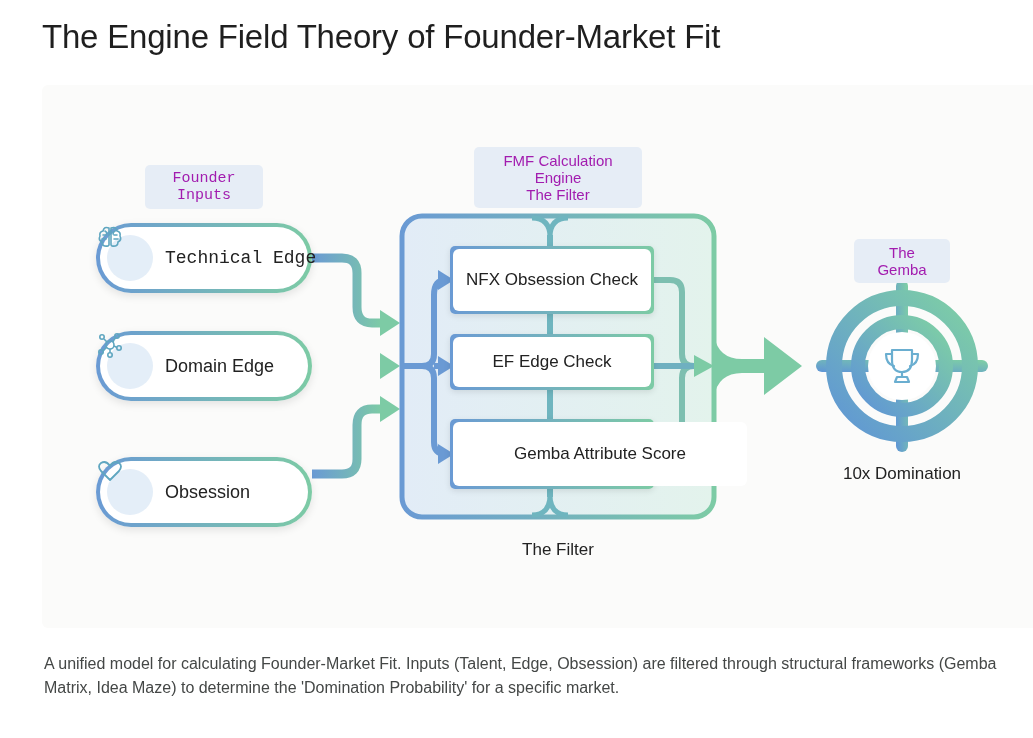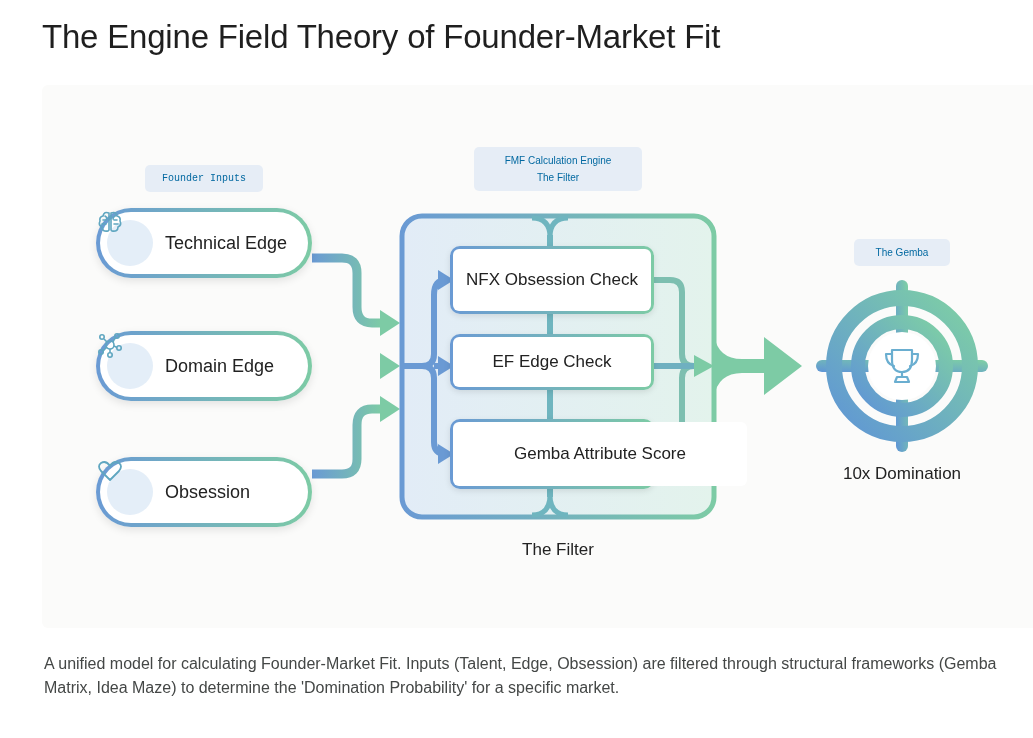--- a/index.html
+++ b/index.html
@@ -1,26 +1,26 @@
 <!DOCTYPE html>
 <html><head>
 <meta charset="utf-8">
 <style>
   html, body { margin: 0; padding: 0; background: #ffffff; }
   body { width: 1033px; height: 738px; position: relative; overflow: hidden; font-family: "Liberation Sans", sans-serif; color: #1f1f1f; }
   .title { position: absolute; left: 42px; top: 18px; font-size: 33px; font-weight: 400; color: #1f1f1f; letter-spacing: -0.2px; white-space: nowrap; }
   .figure { position: absolute; left: 42px; top: 85px; width: 1010px; height: 543px; background: #fbfbfa; border-radius: 6px; overflow: hidden; }
   .figure svg { position: absolute; left: 0; top: 0; }
   .caption { position: absolute; left: 44px; top: 652px; width: 960px; font-size: 16px; line-height: 24px; color: #444746; }
-  .tag { position: absolute; background: #e6edf6; border-radius: 5px; color: #0369a1; font-size: 10px; text-align: center; line-height: 17px; padding: 5px 10px; box-sizing: border-box; }
+  .tag { position: absolute; background: #e6edf6; border-radius: 5px; color: #a21caf; font-size: 15px; text-align: center; line-height: 17px; padding: 5px 10px; box-sizing: border-box; }
   .pill { position: absolute; width: 216px; height: 70px; border-radius: 35px; box-sizing: border-box; padding: 4px; background: linear-gradient(90deg, #6a9ad4, #7dcba5); box-shadow: 0 3px 8px rgba(0,0,0,0.10); }
   .pill-inner { width: 100%; height: 100%; border-radius: 31px; background: #fff; display: flex; align-items: center; box-sizing: border-box; padding-left: 7px; }
   .pill-icon { width: 46px; height: 46px; border-radius: 50%; background: #e4eef8; display: flex; align-items: center; justify-content: center; flex: none; }
   .pill-label { margin-left: 12px; font-size: 18px; color: #222; white-space: nowrap; }
-  .check { position: absolute; width: 204px; box-sizing: border-box; padding: 3px; border-radius: 10px; background: linear-gradient(90deg, #6a9ad4, #7dcba5); box-shadow: 0 2px 6px rgba(0,0,0,0.10); }
+  .check { position: absolute; width: 204px; box-sizing: border-box; padding: 3px; border-radius: 5px; background: linear-gradient(90deg, #6a9ad4, #7dcba5); box-shadow: 0 2px 6px rgba(0,0,0,0.10); }
   .check-inner { width: 100%; height: 100%; background: #fff; border-radius: 6px; display: flex; align-items: center; justify-content: center; text-align: center; font-size: 17px; line-height: 22px; color: #222; }
   .label { position: absolute; font-size: 17px; color: #222; text-align: center; white-space: nowrap; }
 </style>
 </head>
 <body>
 
 <div class="title">The Engine Field Theory of Founder-Market Fit</div>
 
 <div class="figure">
   <svg width="1010" height="543" viewBox="0 0 1010 543">
@@ -97,21 +97,21 @@
 
   <div class="tag" style="left:103px; top:80px; width:118px;font-family:Liberation Mono, monospace;">Founder Inputs</div>
 
   <div class="tag" style="left:432px; top:62px; width:168px;">
     <div>FMF Calculation Engine</div>
     <div>The Filter</div>
   </div>
 
   <div class="tag" style="left:812px; top:154px; width:96px;">The Gemba</div>
 
-  <div class="pill" style="left:54px; top:123px;">
+  <div class="pill" style="left:54px; top:138px;font-family:Liberation Mono, monospace;">
     <div class="pill-inner">
       <div class="pill-icon">
         <svg width="28" height="28" viewBox="0 0 28 28" fill="none" stroke="#5fa6c0" stroke-width="1.6" stroke-linecap="round">
           <path d="M13 5 Q8 3 7 8 Q3 9 4 13 Q2 17 6 19 Q6 24 12 23 L13 22 V5"></path>
           <path d="M15 5 Q20 3 21 8 Q25 9 24 13 Q26 17 22 19 Q22 24 16 23 L15 22 V5"></path>
           <path d="M7 12 H10 M6 16 H10 M21 12 H18 M22 16 H18 M9 8 Q11 9 11 11 M19 8 Q17 9 17 11"></path>
         </svg>
       </div>
       <span class="pill-label">Technical Edge</span>
     </div>

